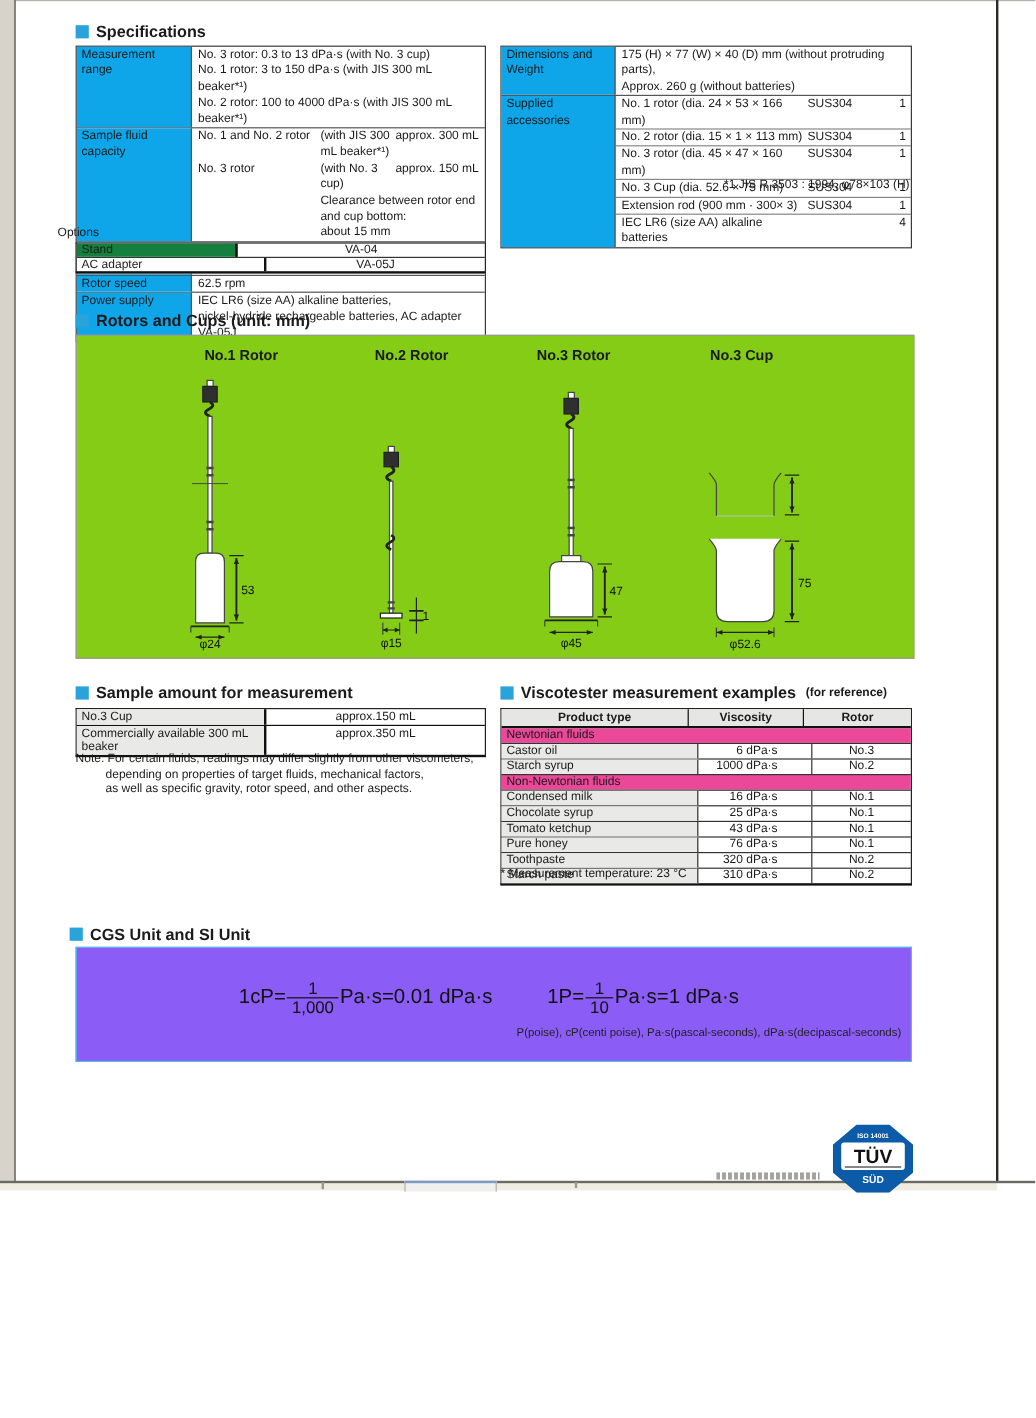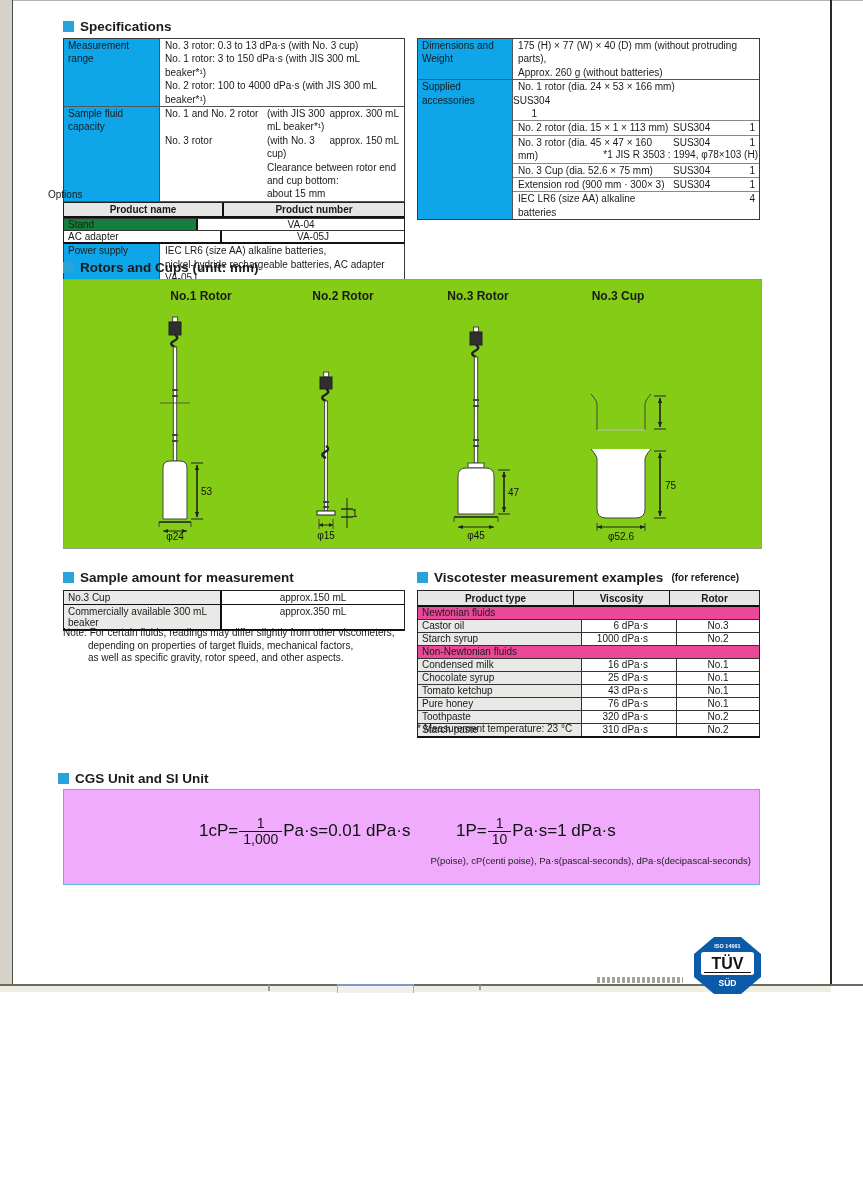--- a/index.html
+++ b/index.html
@@ -26,42 +26,42 @@
   .tbl{border:1px solid #3a3a3a;font-size:10px;line-height:13.4px;background:#fff;}
   .trow{display:flex;border-top:1px solid #555;}
   .trow:first-child{border-top:none;}
   .tlabel{background:#0ea5e9;padding:0 4px;border-right:1px solid #555;flex:0 0 auto;}
   .tval{flex:1;padding:0 5px;}
   .cap-line{display:flex;}
   .cap-a{width:102px;flex:0 0 auto;}
   .cap-b{flex:1;}
   .cap-c{flex:0 0 auto;text-align:right;}
   .acc-row{display:flex;border-top:1px solid #888;}
-  .acc-row:first-child{border-top:none;flex-direction:column;}
+  .acc-row:first-child{border-top:none;}
   .acc-name{flex:1;}
   .acc-mat{width:58px;flex:0 0 auto;}
   .acc-qty{width:24px;flex:0 0 auto;text-align:right;padding-right:4px;}
   .footnote{font-size:10px;}
   
   .hdr-tbl{border:1px solid #222;border-bottom:2px solid #111;font-size:10px;background:#fff;}
   .hdr-row{display:flex;background:#e6e6e4;font-weight:bold;border-bottom:2px solid #111;}
   .hdr-row>div{text-align:center;padding:1px 0;}
   .body-row{display:flex;border-top:1px solid #333;}
   .body-row:first-of-type{border-top:none;}
   .cdiv{border-right:2px solid #111;}
   
   .ex-hd{display:flex;background:#e6e6e4;font-weight:bold;border-bottom:2px solid #111;font-size:10px;}
   .ex-hd>div{text-align:center;padding:1.5px 0;}
   .ex-group{padding:0 4px;border-top:1px solid #333;font-size:10px;line-height:12px;background:#ec4899;}
   .ex-row{display:flex;border-top:1px solid #333;font-size:10px;line-height:12px;}
   .ex-c1{width:155px;flex:0 0 auto;background:#e9e9e7;padding:0 4px;border-right:1px solid #333;}
   .ex-c2{width:95px;flex:0 0 auto;text-align:right;padding-right:28px;border-right:1px solid #333;box-sizing:border-box;}
   .ex-c3{flex:1;text-align:center;}
   
-  #cgs-box{left:63px;top:789px;width:695px;height:94px;border:1.5px solid #56b8e5;background:#f0abfc;}
+  #cgs-box{left:63px;top:789px;width:695px;height:94px;border:1.5px solid #56b8e5;background:#8b5cf6;}
   .formula{position:absolute;display:flex;align-items:center;font-size:17px;color:#111;}
   .frac{display:inline-flex;flex-direction:column;align-items:center;line-height:1.05;margin:0 1px;}
   .frac .num{font-size:14px;padding:0 4px;}
   .frac .den{font-size:14px;padding:0 4px;border-top:1.4px solid #111;}
   #cgs-caption{right:8px;bottom:18px;position:absolute;font-size:9.5px;color:#222;}
   
   #rotor-panel{left:63px;top:279px;width:697px;height:268px;background:#84cc16;border:1px solid #9a9a94;}
   .rotor-title{position:absolute;top:9px;transform:translateX(-50%);font-weight:bold;font-size:12px;white-space:nowrap;}
   
   .note{font-size:10px;line-height:12.5px;}
@@ -178,24 +178,20 @@
           <span class="acc-mat"></span>
           <span class="acc-qty">4</span>
         </div>
       </div>
     </div>
   </div>
   <div class="abs footnote" style="left:417px;top:149px;width:341px;text-align:right">*1  JIS R 3503 : 1994, φ78×103 (H)</div>
 
   <div class="abs" style="left:48px;top:189px;font-size:10px">Options</div>
   <div class="abs hdr-tbl" style="left:63px;top:202px;width:340px">
-    <div class="hdr-row">
-      <div class="cdiv" style="width:158px">Product name</div>
-      <div style="flex:1">Product number</div>
-    </div>
     <div class="body-row">
       <div class="cdiv" style="width:134px;background:#15803d;padding:0 4px;box-sizing:border-box">Stand</div>
       <div style="flex:1;text-align:center">VA-04</div>
     </div>
     <div class="body-row">
       <div class="cdiv" style="width:158px;padding:0 4px;box-sizing:border-box">AC adapter</div>
       <div style="flex:1;text-align:center">VA-05J</div>
     </div>
   </div>
 

